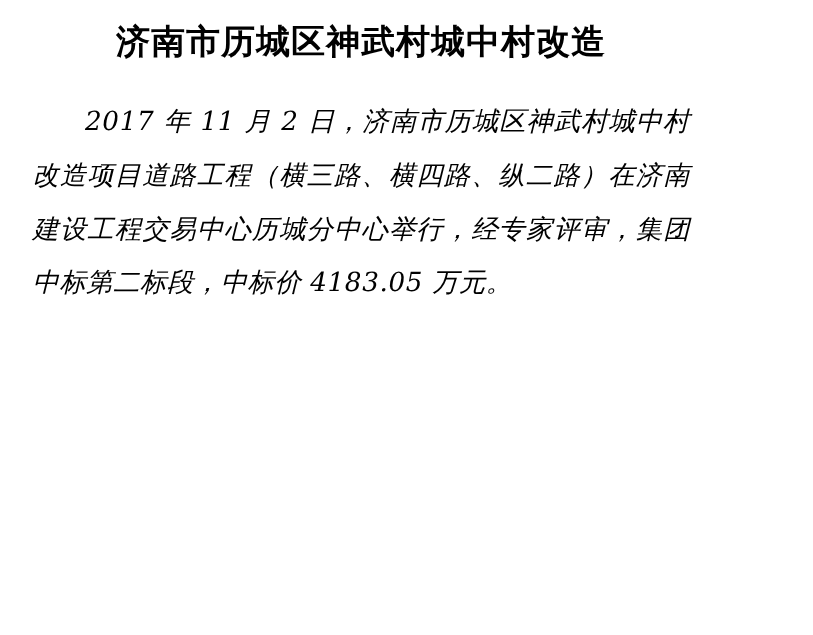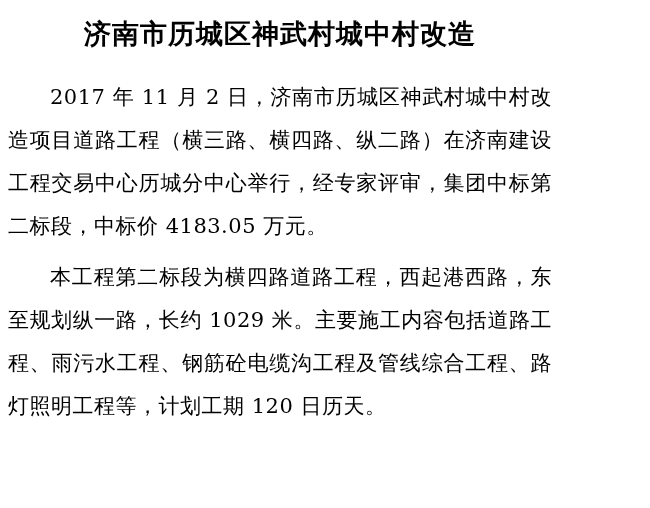--- a/index.html
+++ b/index.html
@@ -11,39 +11,40 @@
     height: 508px;
     background: #ffffff;
     font-family: "DejaVu Serif", "Liberation Serif", serif;
     color: #000000;
     overflow: hidden;
   }
   .page {
     box-sizing: border-box;
     width: 578px;
     height: 508px;
-    padding: 14px 22px 0 4px;
+    padding: 14px 22px 0 22px;
     position: relative;
   }
   .doc-title {
     text-align: center;
     font-weight: bold;
     font-size: 27px;
     line-height: 40px;
     letter-spacing: 1px;
     margin: 0;
     padding: 0 6px;
   }
   .doc-title .line {
     display: block;
     white-space: nowrap;
   }
   .body-block {
     margin-top: 22px;
     padding: 0 4px;
+    font-style: italic;
   }
   .para {
     font-size: 21px;
     line-height: 43px;
     text-align: justify;
     text-justify: inter-ideograph;
     text-indent: 2em;
     margin: 0 0 4px 0;
     letter-spacing: 0.5px;
   }
@@ -55,16 +56,15 @@
 <body>
 
 <div class="page">
 
   <h1 class="doc-title">
     <span class="line">济南市历城区神武村城中村改造</span>
   </h1>
 
   <div class="body-block">
     <p class="para first">2017 年 11 月 2 日，济南市历城区神武村城中村改造项目道路工程（横三路、横四路、纵二路）在济南建设工程交易中心历城分中心举行，经专家评审，集团中标第二标段，中标价 4183.05 万元。</p>
-    <p class="para second">本工程第二标段为横四路道路工程，西起港西路，东至规划纵一路，长约 1029 米。主要施工内容包括道路工程、雨污水工程、钢筋砼电缆沟工程及管线综合工程、路灯照明工程等，计划工期 120 日历天。</p>
   </div>
 
 </div>
 
 </body></html>

